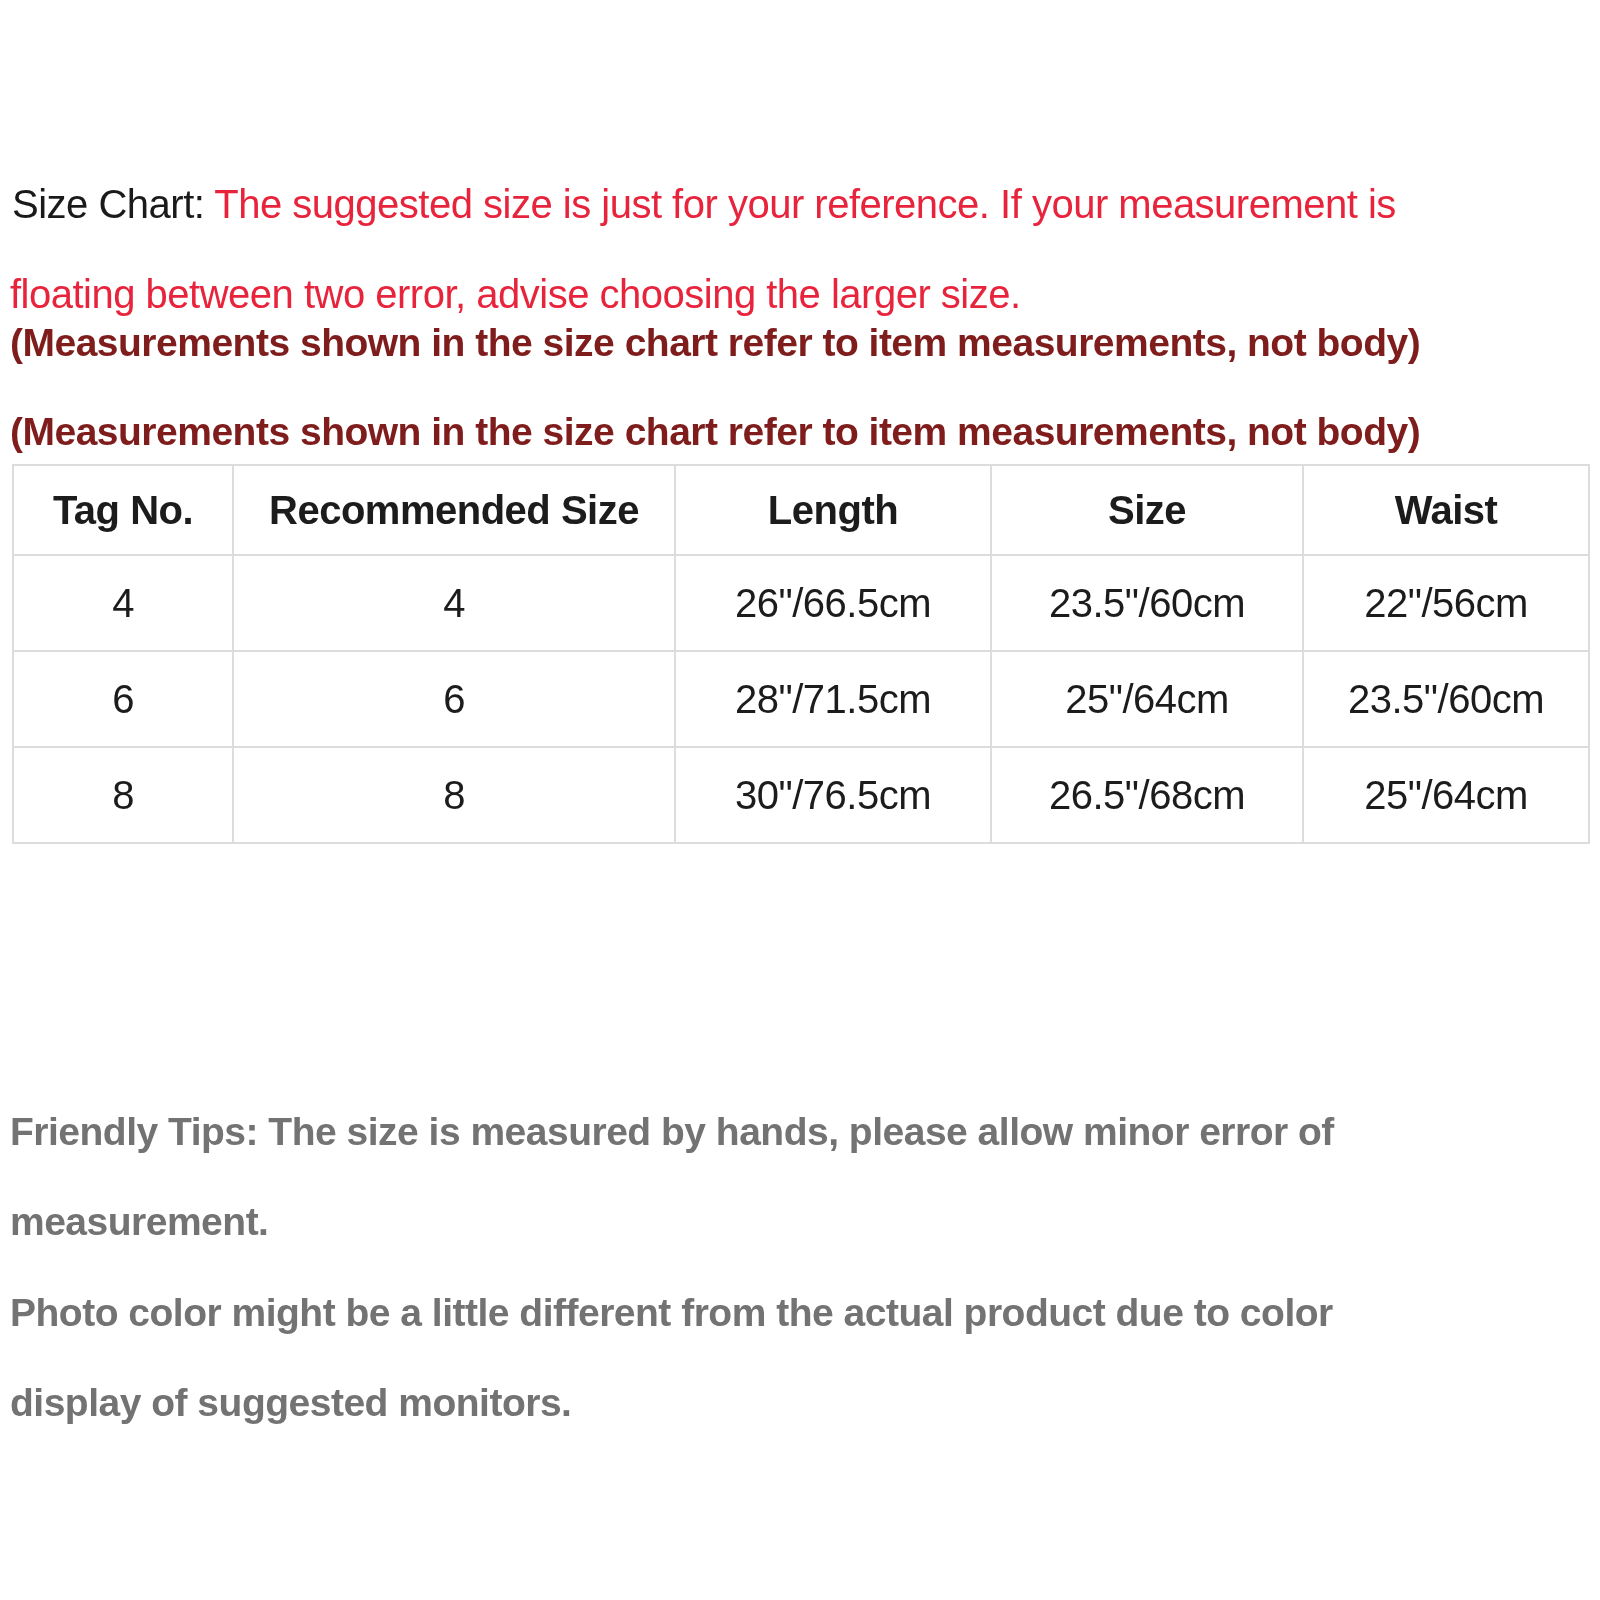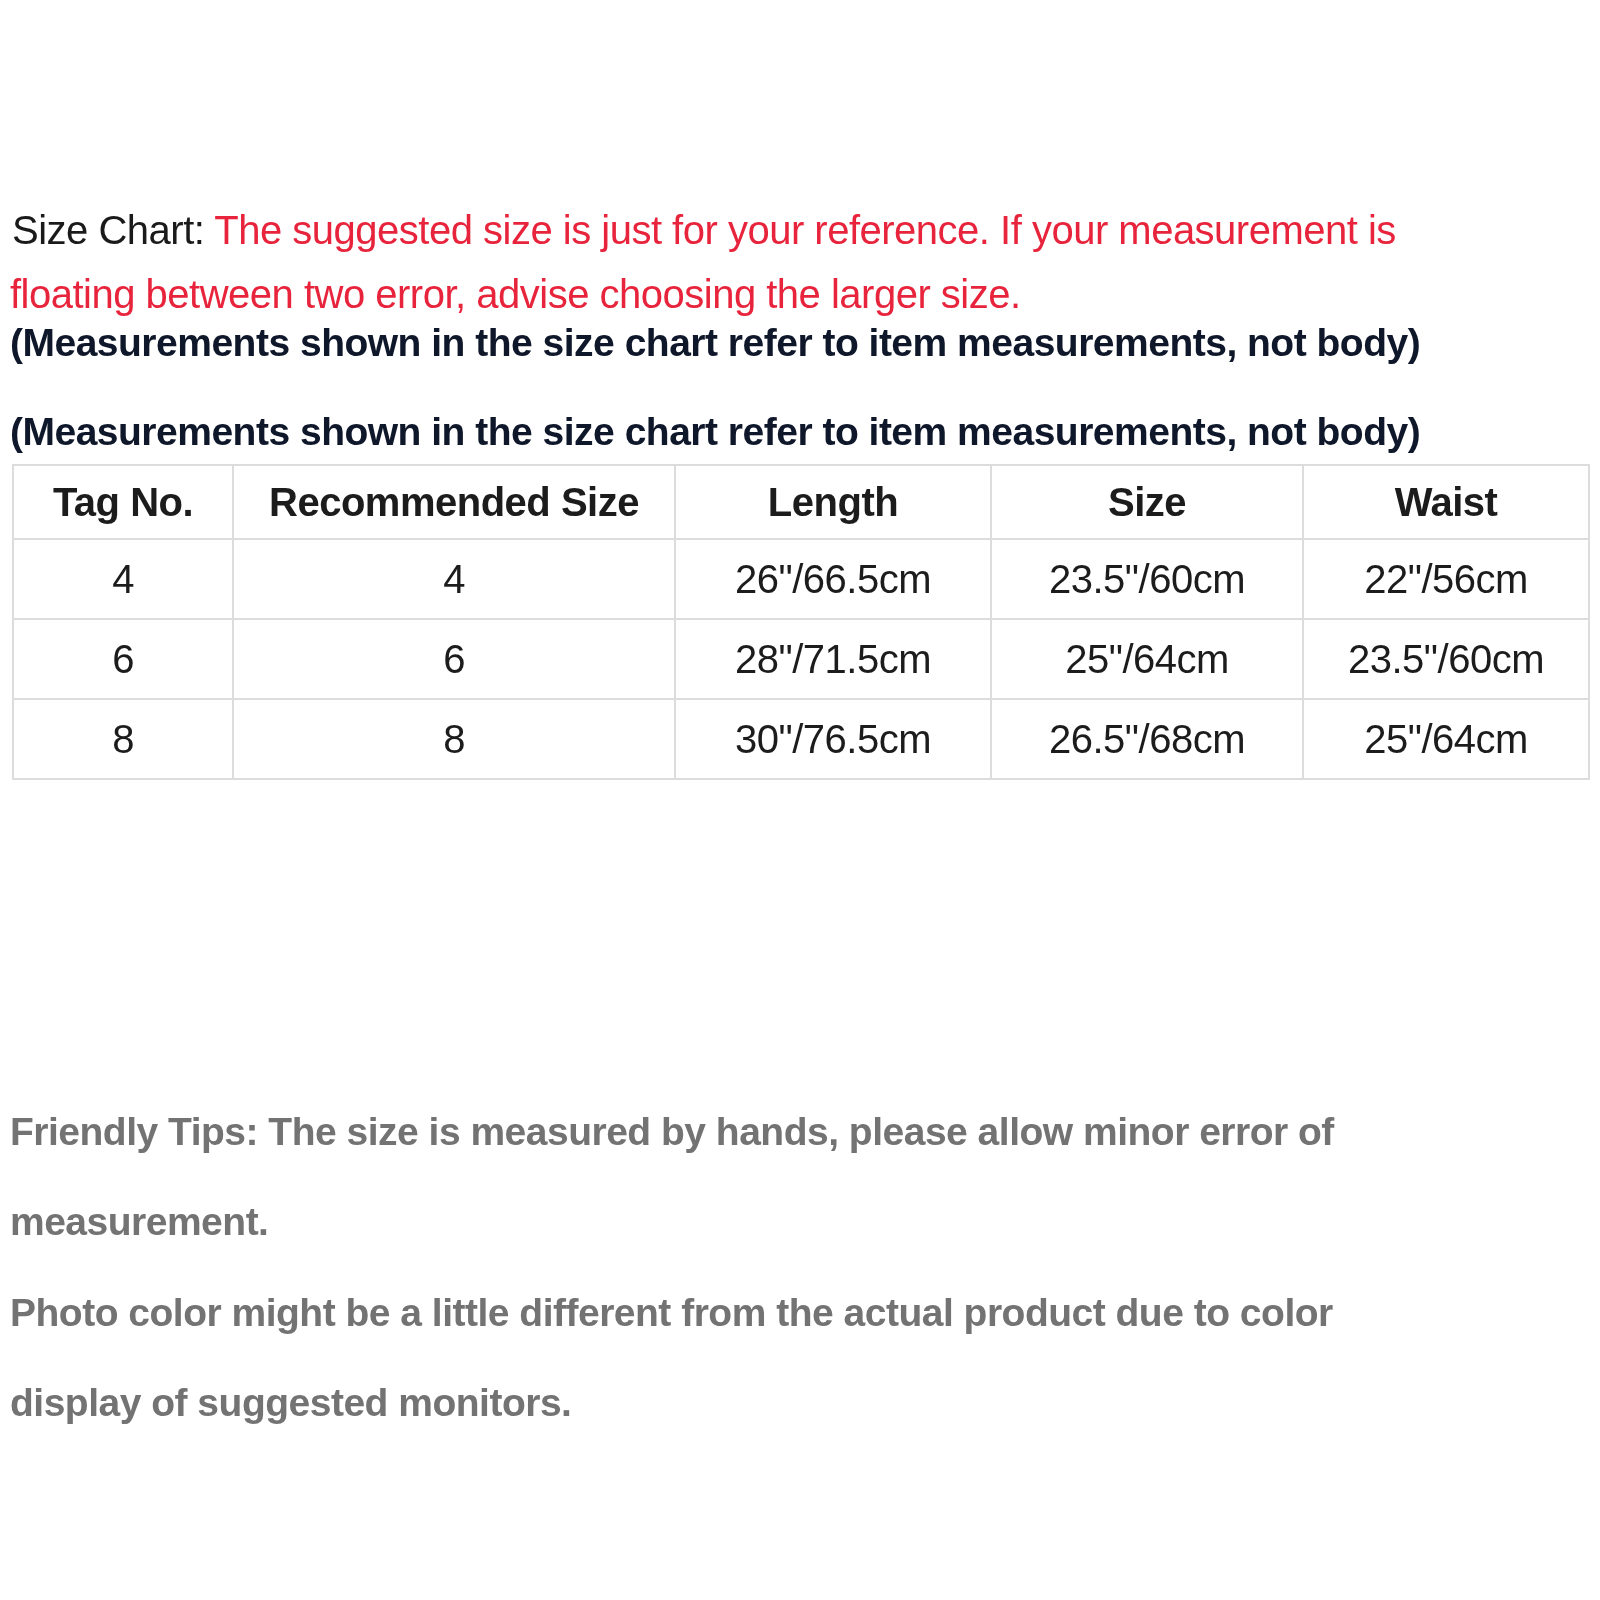--- a/index.html
+++ b/index.html
@@ -16,26 +16,26 @@
       color: #1a1a1a;
     }
     .line {
       position: absolute;
       left: 10px;
       white-space: nowrap;
       font-size: 40px;
       line-height: 44px;
       letter-spacing: -0.5px;
     }
-    .intro-1 { top: 182px; left: 12px; margin-top: 26px; }
+    .intro-1 { top: 182px; left: 12px; }
     .intro-2 { top: 272px; }
     .label-strong { color: #1a1a1a; font-weight: normal; }
     .red-text { color: #e8243c; }
     .red-bold {
-      color: #0f172a;
+      color: #7f1d1d;
       font-weight: bold;
       font-size: 39px;
     }
     .note-1 { top: 321px; }
     .note-2 { top: 410px; }
 
     table.size-table {
       position: absolute;
       left: 12px;
       top: 464px;
@@ -43,21 +43,21 @@
       border-collapse: collapse;
       table-layout: fixed;
     }
     table.size-table th,
     table.size-table td {
       border: 2px solid #dcdcdc;
       text-align: center;
       font-family: "Liberation Sans", sans-serif;
       color: #1c1c1c;
       font-size: 40px;
-      padding: 4px;
+      padding: 12px;
       letter-spacing: -0.5px;
     }
     table.size-table th {
       height: 64px;
       font-weight: bold;
     }
     table.size-table td {
       height: 70px;
       font-weight: normal;
     }

